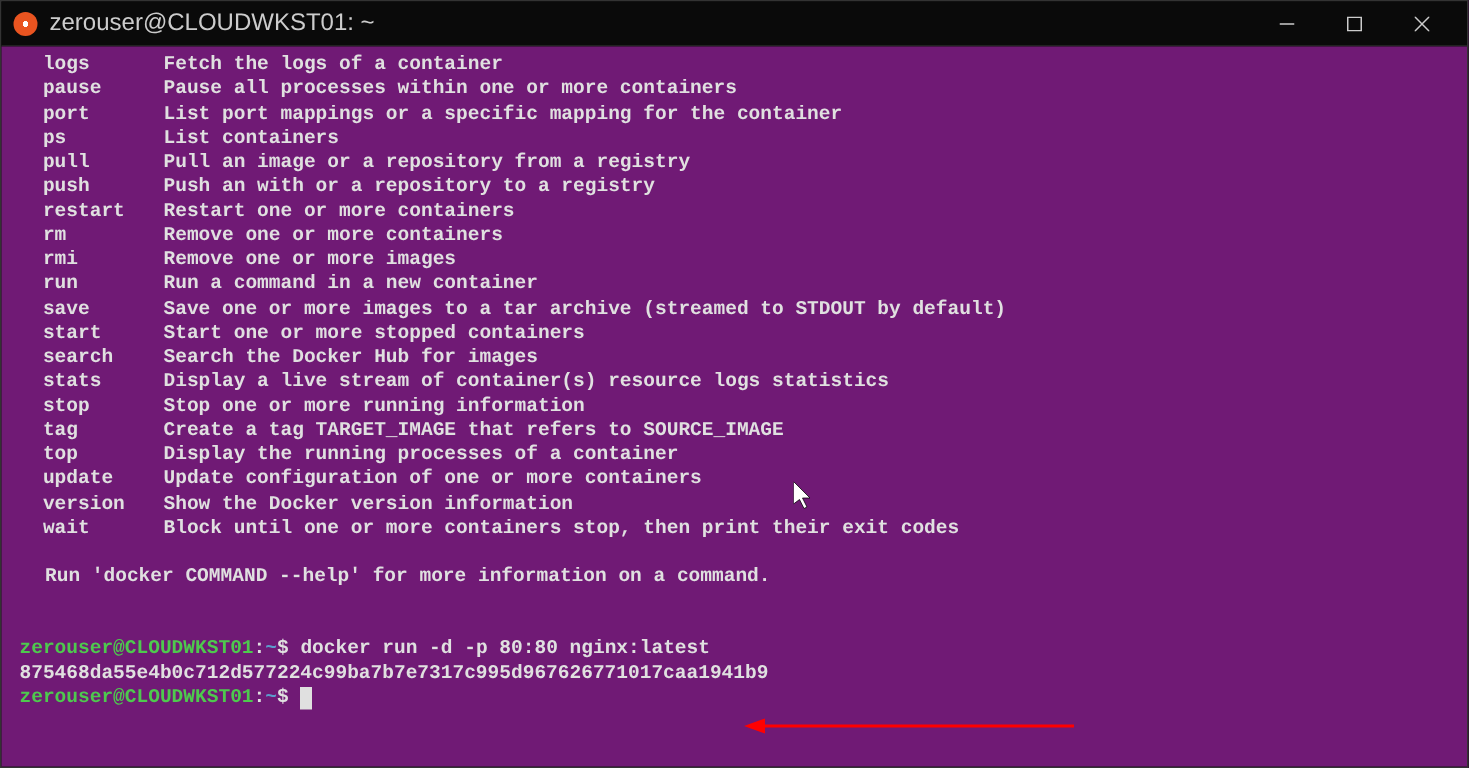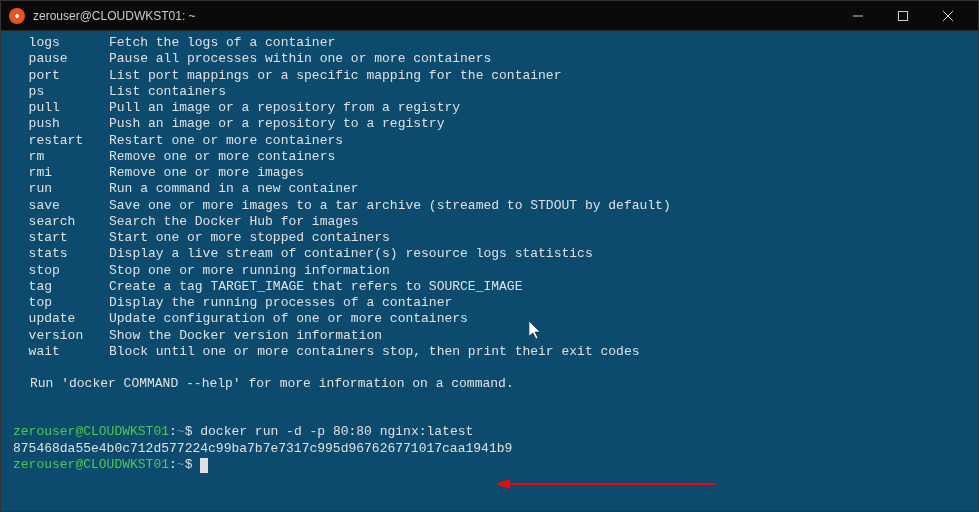--- a/index.html
+++ b/index.html
@@ -42,21 +42,21 @@
     .titlebar-icon::after {
       content: "";
       width: 10px;
       height: 10px;
       border-radius: 50%;
       background: radial-gradient(circle at center, #fff 2px, #e95420 2px);
     }
     .titlebar-title {
       color: #ccc;
       font-family: 'Segoe UI', sans-serif;
-      font-size: 12px;
+      font-size: 16px;
       flex: 1;
     }
     .titlebar-controls {
       display: flex;
       gap: 0;
     }
     .titlebar-btn {
       width: 45px;
       height: 30px;
       display: flex;
@@ -66,24 +66,25 @@
       cursor: pointer;
     }
     .titlebar-btn svg {
       width: 10px;
       height: 10px;
     }
     .terminal {
       padding: 4px 12px;
       color: #e0e0e0;
       line-height: 1.25;
-      background: #0c4a6e;
+      background: #701a75;
       height: calc(100% - 30px);
       overflow: hidden;
       position: relative;
+      font-weight: bold;
     }
     .cmd-row {
       display: flex;
       white-space: pre;
     }
     .cmd-name {
       width: 96px;
       flex-shrink: 0;
     }
     .cmd-desc {
@@ -166,28 +167,28 @@
     </div>
   </div>
 
   <div class="terminal">
     <div id="commands-container">
         <div class="cmd-row"><span class="cmd-name">  logs</span><span class="cmd-desc">Fetch the logs of a container</span></div>
         <div class="cmd-row"><span class="cmd-name">  pause</span><span class="cmd-desc">Pause all processes within one or more containers</span></div>
         <div class="cmd-row"><span class="cmd-name">  port</span><span class="cmd-desc">List port mappings or a specific mapping for the container</span></div>
         <div class="cmd-row"><span class="cmd-name">  ps</span><span class="cmd-desc">List containers</span></div>
         <div class="cmd-row"><span class="cmd-name">  pull</span><span class="cmd-desc">Pull an image or a repository from a registry</span></div>
-        <div class="cmd-row"><span class="cmd-name">  push</span><span class="cmd-desc">Push an image or a repository to a registry</span></div>
+        <div class="cmd-row"><span class="cmd-name">  push</span><span class="cmd-desc">Push an with or a repository to a registry</span></div>
         <div class="cmd-row"><span class="cmd-name">  restart</span><span class="cmd-desc">Restart one or more containers</span></div>
         <div class="cmd-row"><span class="cmd-name">  rm</span><span class="cmd-desc">Remove one or more containers</span></div>
         <div class="cmd-row"><span class="cmd-name">  rmi</span><span class="cmd-desc">Remove one or more images</span></div>
         <div class="cmd-row"><span class="cmd-name">  run</span><span class="cmd-desc">Run a command in a new container</span></div>
         <div class="cmd-row"><span class="cmd-name">  save</span><span class="cmd-desc">Save one or more images to a tar archive (streamed to STDOUT by default)</span></div>
+        <div class="cmd-row"><span class="cmd-name">  start</span><span class="cmd-desc">Start one or more stopped containers</span></div>
         <div class="cmd-row"><span class="cmd-name">  search</span><span class="cmd-desc">Search the Docker Hub for images</span></div>
-        <div class="cmd-row"><span class="cmd-name">  start</span><span class="cmd-desc">Start one or more stopped containers</span></div>
         <div class="cmd-row"><span class="cmd-name">  stats</span><span class="cmd-desc">Display a live stream of container(s) resource logs statistics</span></div>
         <div class="cmd-row"><span class="cmd-name">  stop</span><span class="cmd-desc">Stop one or more running information</span></div>
         <div class="cmd-row"><span class="cmd-name">  tag</span><span class="cmd-desc">Create a tag TARGET_IMAGE that refers to SOURCE_IMAGE</span></div>
         <div class="cmd-row"><span class="cmd-name">  top</span><span class="cmd-desc">Display the running processes of a container</span></div>
         <div class="cmd-row"><span class="cmd-name">  update</span><span class="cmd-desc">Update configuration of one or more containers</span></div>
         <div class="cmd-row"><span class="cmd-name">  version</span><span class="cmd-desc">Show the Docker version information</span></div>
         <div class="cmd-row"><span class="cmd-name">  wait</span><span class="cmd-desc">Block until one or more containers stop, then print their exit codes</span></div>
       </div>
 
     <div class="blank-line"></div>

